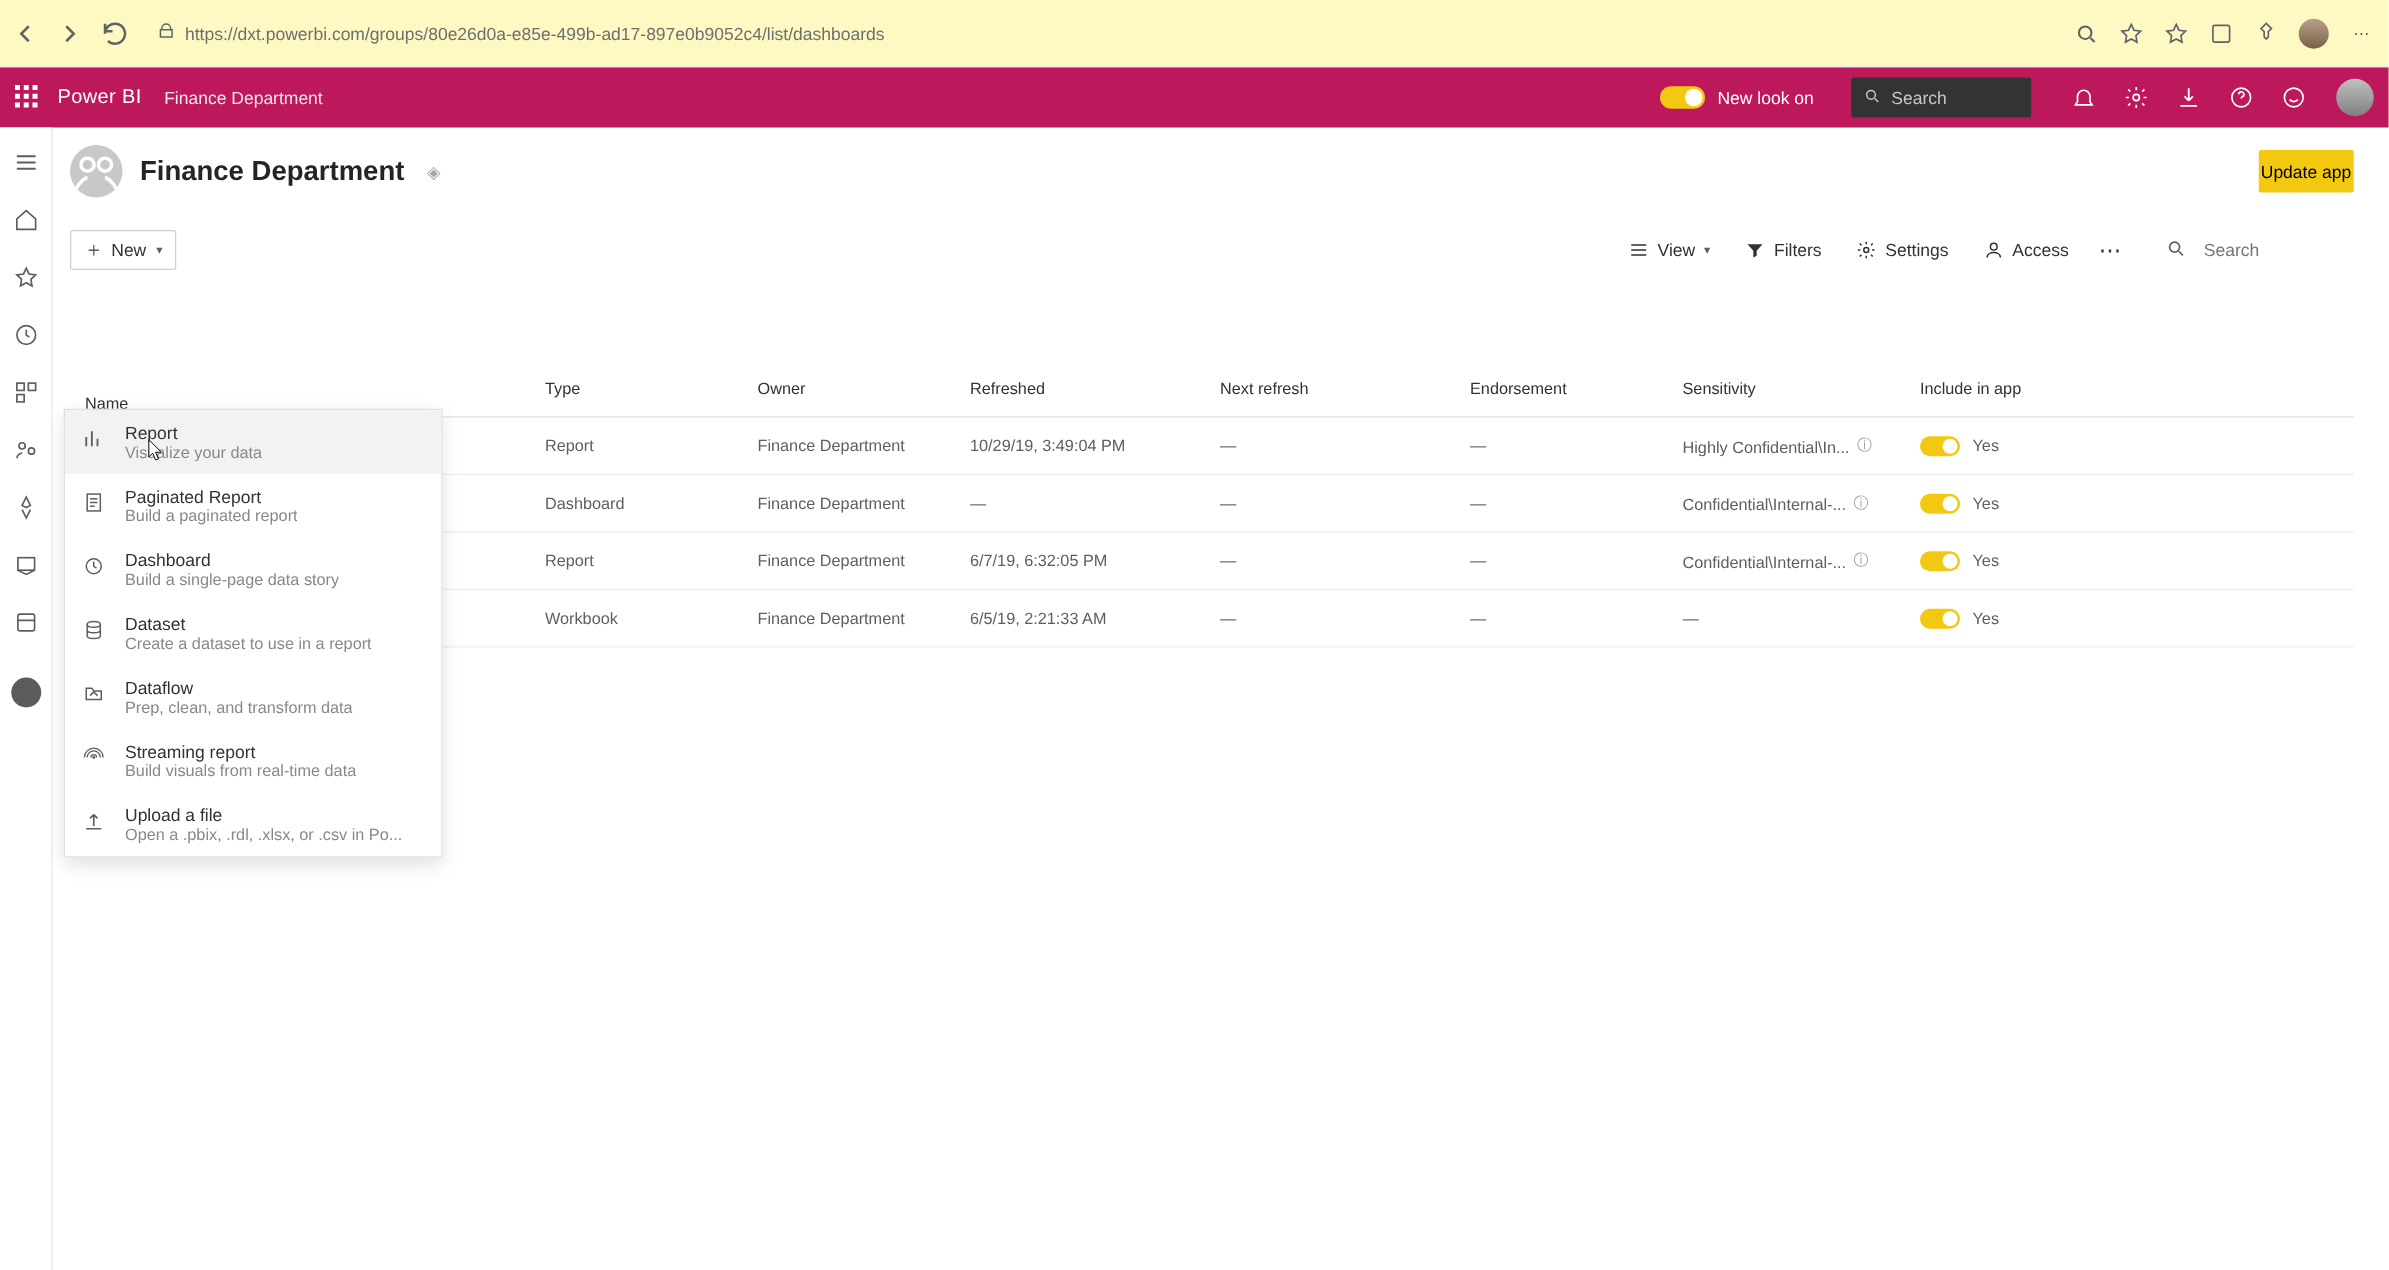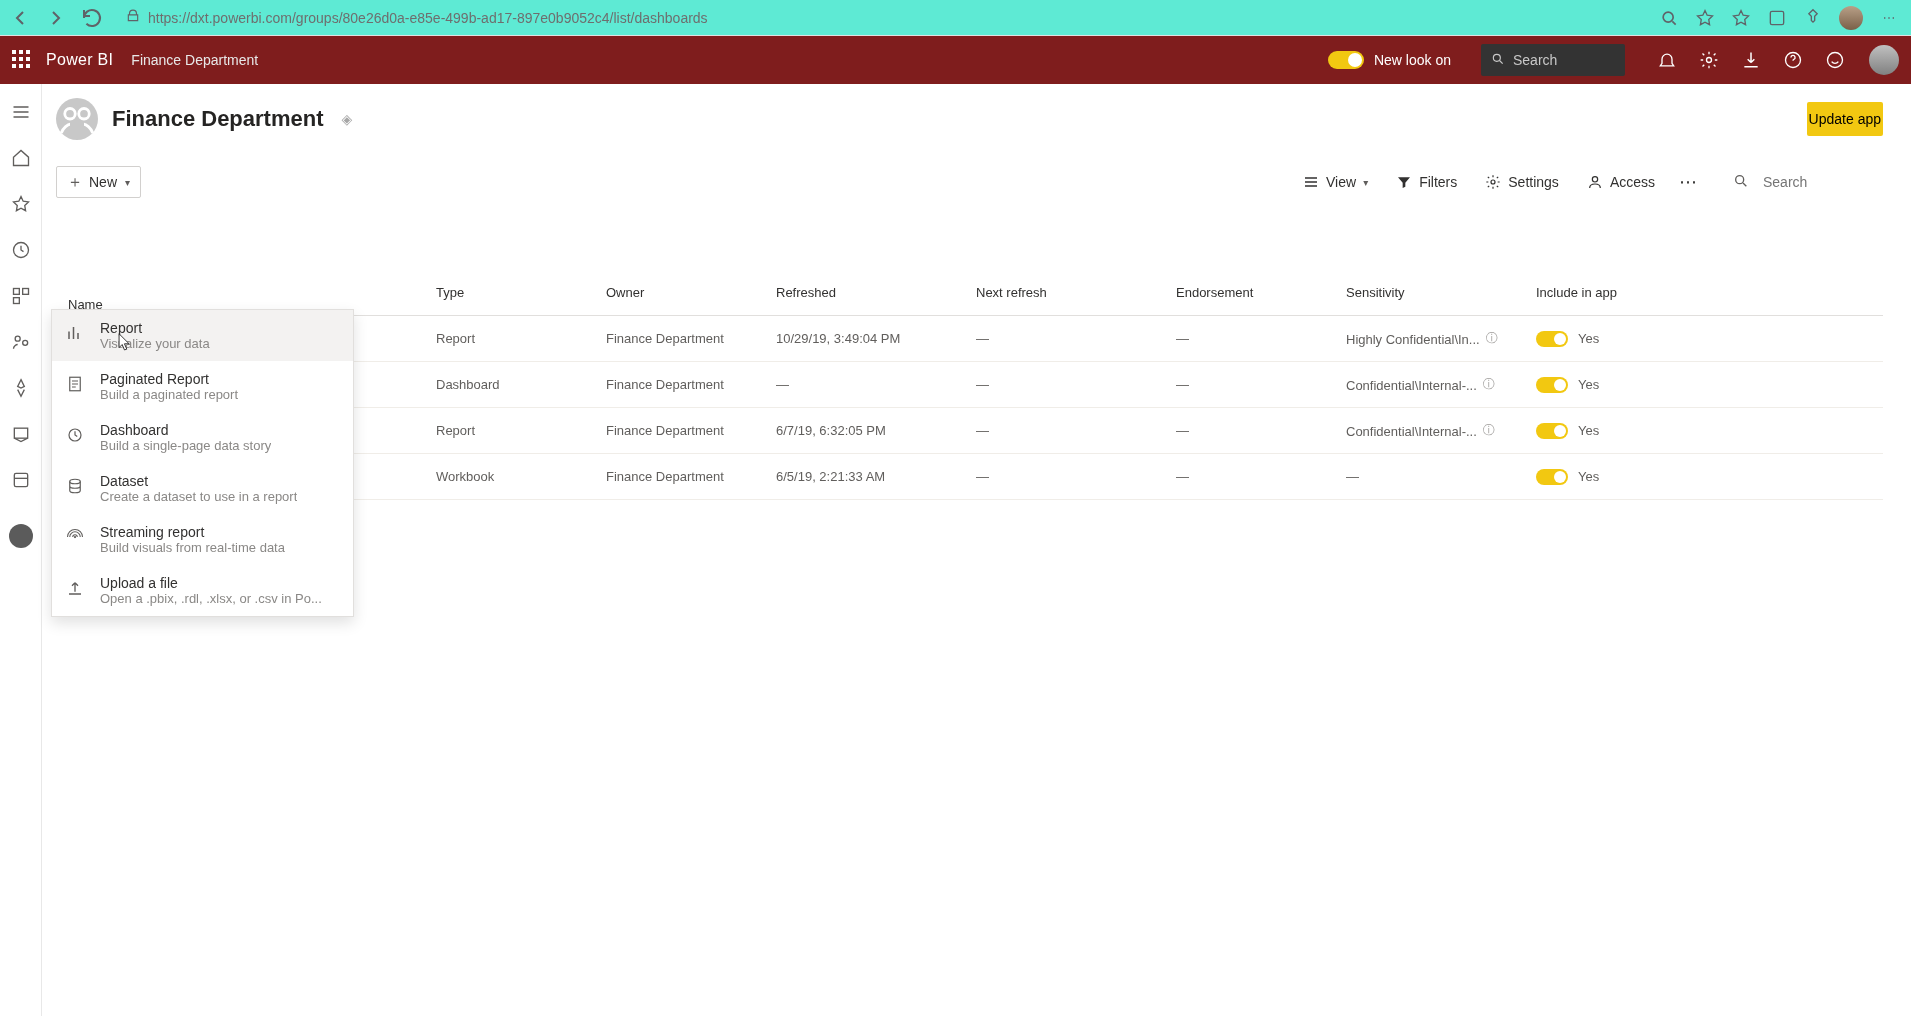--- a/index.html
+++ b/index.html
@@ -1,28 +1,28 @@
 <!DOCTYPE html>
 <html><head>
 <meta charset="utf-8">
 <style>
 * { margin: 0; padding: 0; box-sizing: border-box; font-family: "Segoe UI", Arial, sans-serif; }
 body { width: 1911px; height: 1016px; background: #fff; overflow: hidden; font-size: 13px; color: #323130; }
 
 
-.browser-bar { height: 36px; display: flex; align-items: center; padding: 0 8px; gap: 12px; border-bottom: 1px solid #e1e1e1; background: #5eead4; }
+.browser-bar { height: 54px; display: flex; align-items: center; padding: 0 8px; gap: 12px; border-bottom: 1px solid #e1e1e1; background: #fef9c3; }
 .browser-nav-btn { width: 24px; height: 24px; display: flex; align-items: center; justify-content: center; color: #5f6368; cursor: pointer; }
 .browser-url-wrap { flex: 1; display: flex; align-items: center; gap: 8px; height: 28px; padding: 0 10px; color: #5f6368; }
 .browser-url { font-size: 14px; color: #6e6e6e; }
 .browser-right { display: flex; align-items: center; gap: 16px; padding-right: 4px; }
 .browser-icon { width: 20px; height: 20px; display:flex; align-items:center; justify-content:center; color:#5f6368; }
 .browser-avatar { width: 24px; height: 24px; border-radius: 50%; background: linear-gradient(#b8a088,#7a6048); }
 
 
-.top-bar { height: 48px; background: #7f1d1d; color: #fff; display: flex; align-items: center; padding: 0 12px; gap: 14px; }
+.top-bar { height: 48px; background: #be185d; color: #fff; display: flex; align-items: center; padding: 0 12px; gap: 14px; }
 .waffle { width: 20px; height: 20px; display:grid; grid-template-columns:repeat(3,4px); grid-template-rows:repeat(3,4px); gap:3px; }
 .waffle span { background:#fff; width:4px; height:4px; }
 .brand { font-size: 16px; font-weight: 400; letter-spacing: .3px; }
 .top-context { font-size: 14px; color:#e8e8e8; margin-left:4px; }
 .top-spacer { flex:1; }
 .new-look { display:flex; align-items:center; gap:10px; font-size:14px; }
 .toggle { width:36px; height:18px; border-radius:9px; background:#f2c811; position:relative; }
 .toggle.small { width:32px; height:16px; border-radius:8px; }
 .toggle::after { content:""; position:absolute; width:14px; height:14px; border-radius:50%; background:#fff; top:2px; right:2px; }
 .toggle.small::after { width:12px; height:12px; top:2px; right:2px; }
@@ -447,20 +447,32 @@
           </svg>
         </span>
     <span class="mtxt">
       <span class="mtitle">Dataset</span>
       <span class="msub">Create a dataset to use in a report</span>
     </span>
       </div>
       <div class="menu-item">
         <span class="mic">
           <svg viewBox="0 0 24 24">
+            <path d="M4 6h6l2 3h8v9H4z" stroke="currentColor" stroke-width="1.6" fill="none"></path>
+            <path d="M8 14l4-4 4 4" stroke="currentColor" stroke-width="1.6" fill="none"></path>
+          </svg>
+        </span>
+    <span class="mtxt">
+      <span class="mtitle">Dataflow</span>
+      <span class="msub">Prep, clean, and transform data</span>
+    </span>
+      </div>
+      <div class="menu-item">
+        <span class="mic">
+          <svg viewBox="0 0 24 24">
             <path d="M5 12a7 7 0 0 1 14 0M2 12a10 10 0 0 1 20 0M9 12a3 3 0 0 1 6 0" stroke="currentColor" stroke-width="1.4" fill="none"></path>
             <circle cx="12" cy="12" r="1.5" fill="currentColor"></circle>
           </svg>
         </span>
     <span class="mtxt">
       <span class="mtitle">Streaming report</span>
       <span class="msub">Build visuals from real-time data</span>
     </span>
       </div>
       <div class="menu-item">

